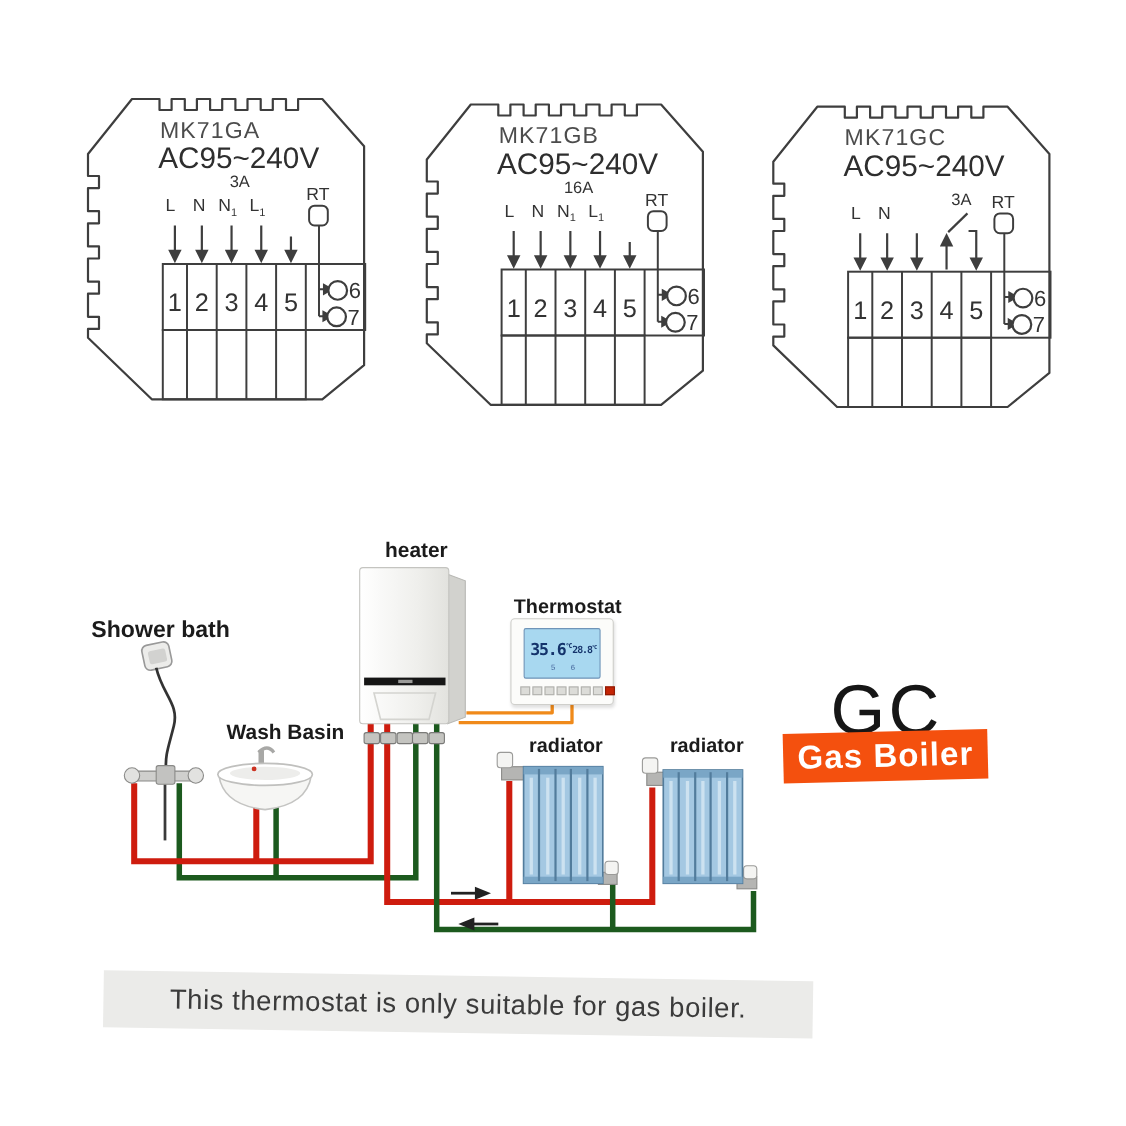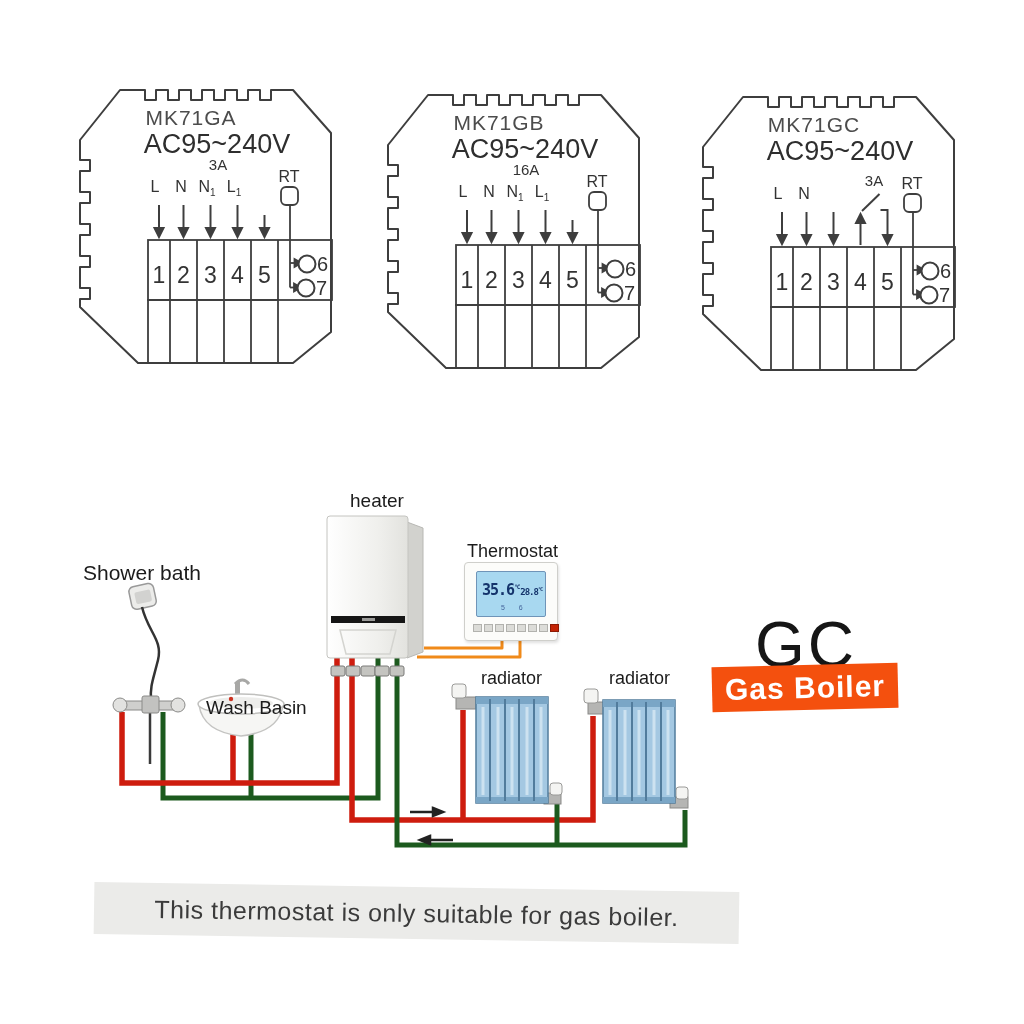--- a/index.html
+++ b/index.html
@@ -1,20 +1,20 @@
 <!DOCTYPE html>
 <html><head>
 <meta charset="utf-8">
 <style>
   html,body{margin:0;padding:0;}
   body{width:1024px;height:1024px;position:relative;background:#ffffff;
        font-family:"Liberation Sans",sans-serif;overflow:hidden;}
   .abs{position:absolute;}
   .module{width:300px;height:310px;}
-  .scene-label{position:absolute;font-weight:normal;color:#1b1b1b;white-space:nowrap;}
+  .scene-label{position:absolute;font-weight:bold;color:#1b1b1b;white-space:nowrap;}
   
   .tstat{position:absolute;left:464px;top:562px;width:92px;height:77px;background:#fcfcfa;
          border:1px solid #cfcfcb;border-radius:4px;box-shadow:1px 2px 3px rgba(0,0,0,.12);}
   .tstat-screen{position:absolute;left:11px;top:8px;width:68px;height:44px;background:#a8d8f0;
          border:1px solid #6f94b8;border-radius:2px;}
   .tstat-main{position:absolute;left:5px;top:9px;font-family:"DejaVu Sans Mono",monospace;
          font-weight:bold;font-size:15px;color:#14336b;letter-spacing:-1px;}
   .tstat-main sup{font-size:6px;}
   .tstat-set{position:absolute;right:3px;top:14px;font-family:"DejaVu Sans Mono",monospace;
          font-weight:bold;font-size:9px;color:#14336b;letter-spacing:-1px;}
@@ -309,21 +309,21 @@
       <line x1="639" y1="710" x2="639" y2="795"></line>
         <line x1="654" y1="710" x2="654" y2="795"></line>
       <line x1="668" y1="710" x2="668" y2="795"></line>
     </g>
   </g>
 </svg>
 
 <div class="scene-label" style="left:350px;top:490px;font-size:19px;">heater</div>
 <div class="scene-label" style="left:467px;top:541px;font-size:18px;">Thermostat</div>
 <div class="scene-label" style="left:83px;top:561px;font-size:21px;">Shower bath</div>
-<div class="scene-label" style="left:206px;top:656px;font-size:19px;margin-top:41px;">Wash Basin</div>
+<div class="scene-label" style="left:206px;top:656px;font-size:19px;">Wash Basin</div>
 <div class="scene-label" style="left:481px;top:668px;font-size:18px;">radiator</div>
 <div class="scene-label" style="left:609px;top:668px;font-size:18px;">radiator</div>
 
 <div class="tstat">
   <div class="tstat-screen">
     <div class="tstat-main"><span>35.6</span><sup>°C</sup></div>
     <div class="tstat-set"><span>28.8</span><sup>°C</sup></div>
     <div class="tstat-sub">5 6</div>
   </div>
   <div class="tstat-btns">

